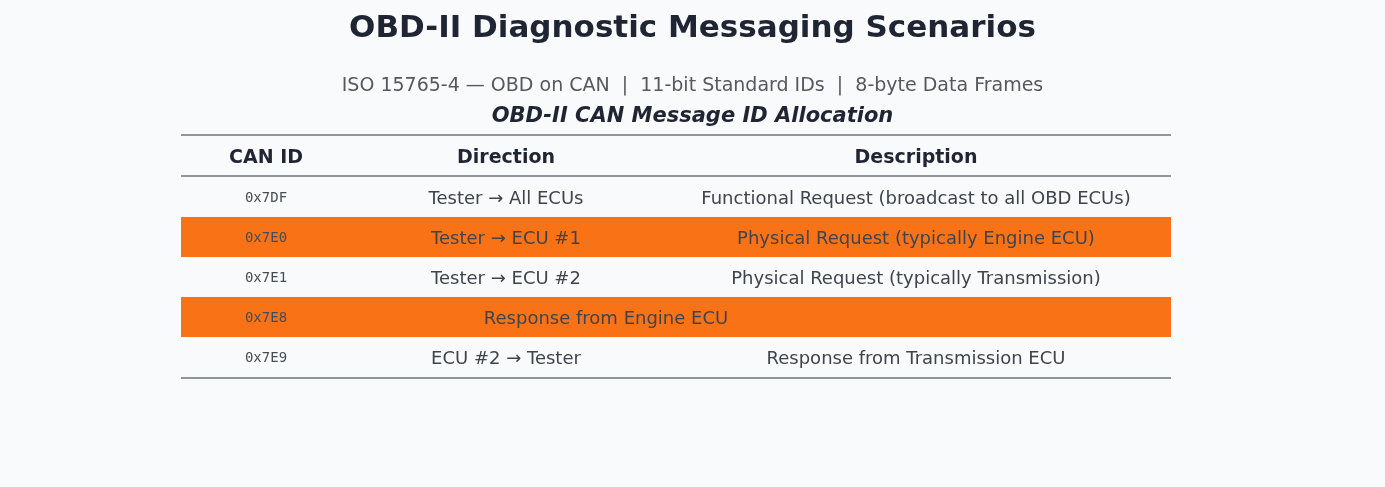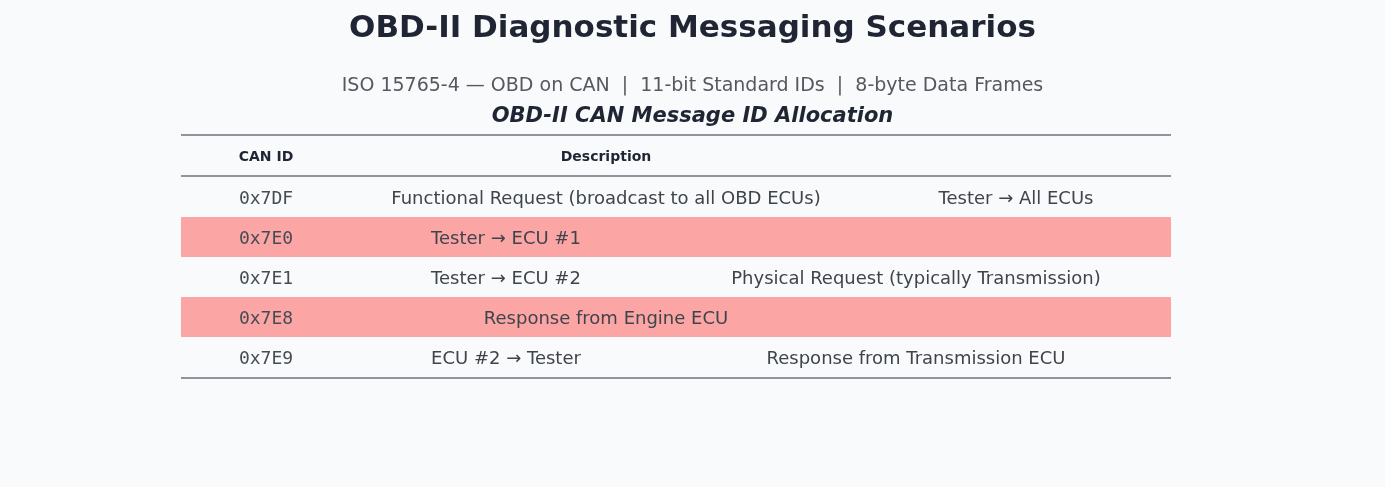--- a/index.html
+++ b/index.html
@@ -49,62 +49,64 @@
   }
   .tr {
     display: flex;
     height: 40px;
     align-items: center;
   }
   .tr.head {
     height: 39px;
     border-bottom: 2px solid #8f959d;
   }
-  .tr.stripe { background: #fca5a5; }
+  .tr.stripe { background: #f97316; }
   .td {
     text-align: center;
     font-size: 18px;
     color: #3f444b;
   }
   .tr.head .td {
-    font-size: 14px;
+    font-size: 19px;
     font-weight: bold;
     color: #1f2533;
   }
   .c1 { width: 170px; }
   .c2 { width: 310px; }
   .c3 { width: 510px; }
   .mono {
     font-family: "DejaVu Sans Mono", monospace;
-    font-size: 18px;
+    font-size: 14px;
     color: #474c54;
   }
 </style>
 </head>
 <body>
 
 <div class="page-title">OBD-II Diagnostic Messaging Scenarios</div>
 <div class="page-subtitle">ISO 15765-4 — OBD on CAN &nbsp;|&nbsp; 11-bit Standard IDs &nbsp;|&nbsp; 8-byte Data Frames</div>
 <div class="table-title">OBD-II CAN Message ID Allocation</div>
 
 <div class="tbl">
   <div class="tr head">
     <div class="td c1">CAN ID</div>
+    <div class="td c2">Direction</div>
     <div class="td c3">Description</div>
   </div>
 
   <div class="tr">
     <div class="td c1 mono">0x7DF</div>
+    <div class="td c2">Tester → All ECUs</div>
     <div class="td c3">Functional Request (broadcast to all OBD ECUs)</div>
-    <div class="td c2">Tester → All ECUs</div>
   </div>
 
   <div class="tr stripe">
     <div class="td c1 mono">0x7E0</div>
     <div class="td c2">Tester → ECU #1</div>
+    <div class="td c3">Physical Request (typically Engine ECU)</div>
   </div>
 
   <div class="tr">
     <div class="td c1 mono">0x7E1</div>
     <div class="td c2">Tester → ECU #2</div>
     <div class="td c3">Physical Request (typically Transmission)</div>
   </div>
 
   <div class="tr stripe">
     <div class="td c1 mono">0x7E8</div>

